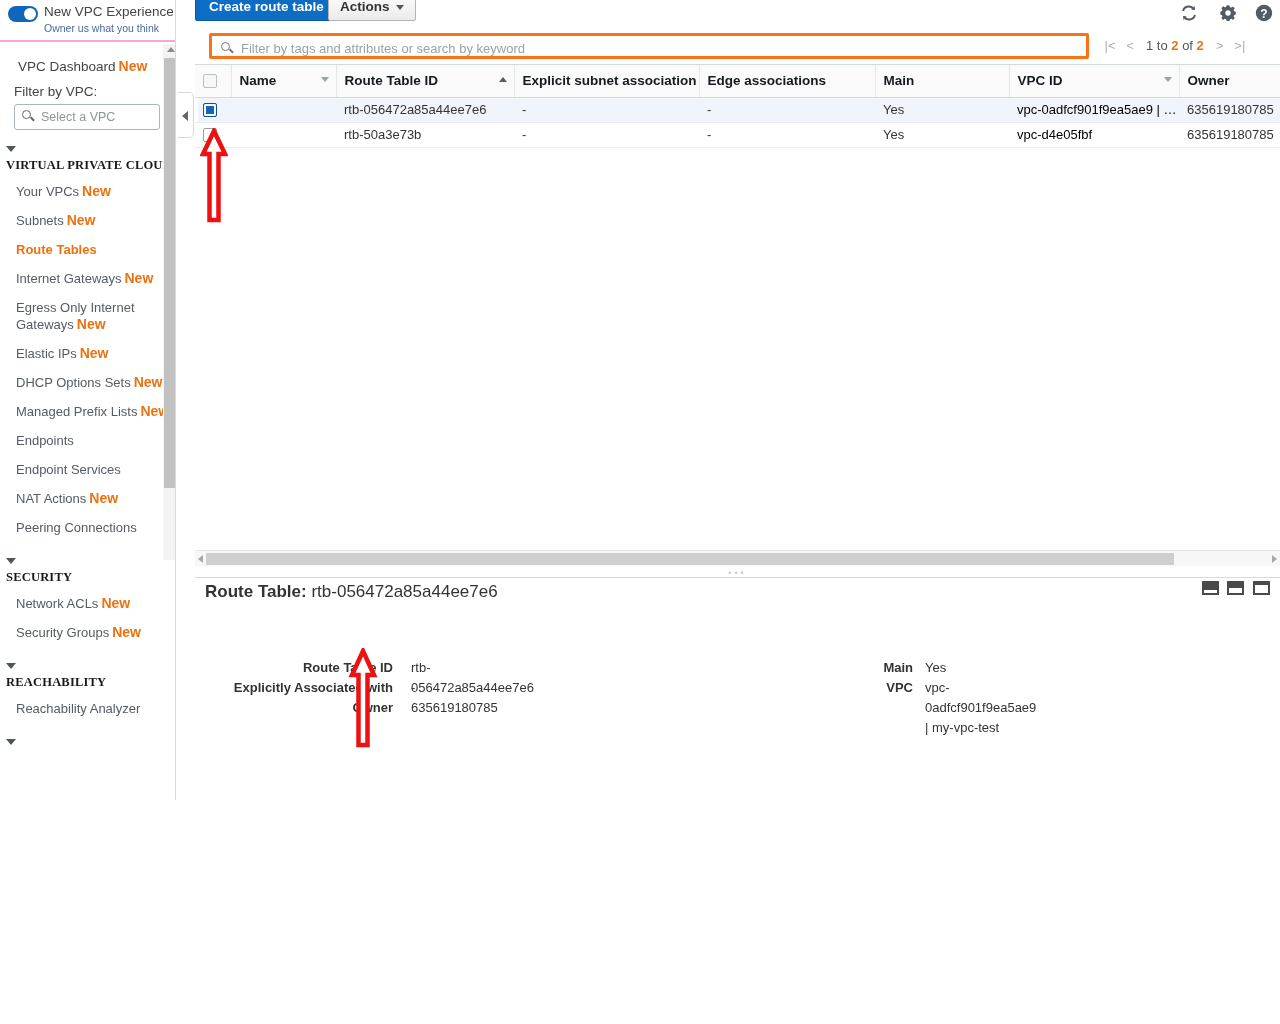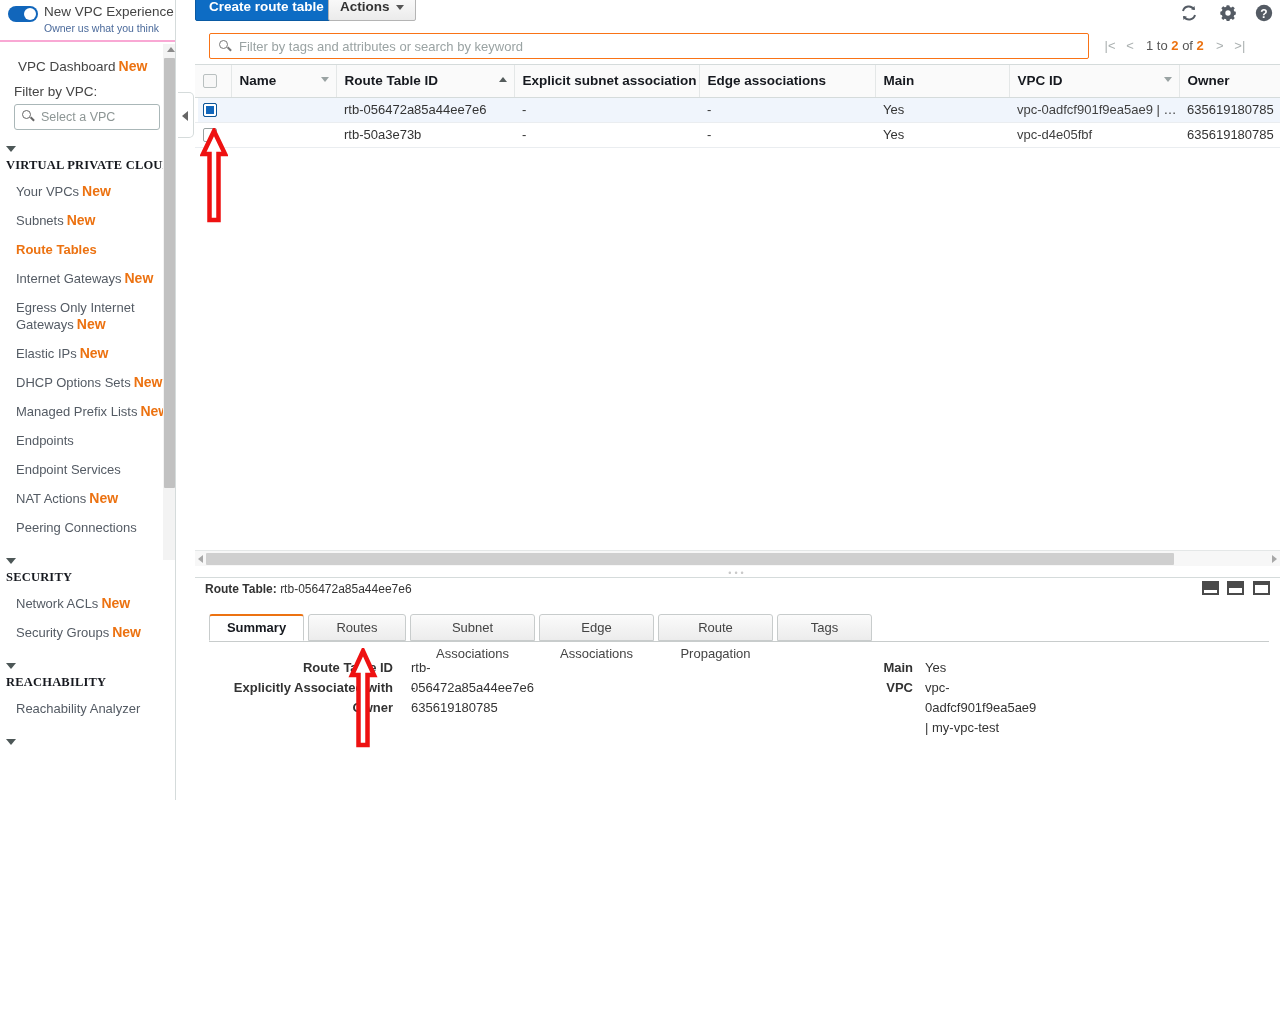--- a/index.html
+++ b/index.html
@@ -185,21 +185,21 @@
   #ic-refresh { left: 983px; }
   #ic-gear    { left: 1022px; }
   #ic-help    { left: 1058px; }
 
   
   #filterbar { position: absolute; left: 0; top: 26px; width: 1085px; height: 36px; }
   #filterbox {
     position: absolute; left: 14px; top: 7px;
     width: 880px; height: 26px;
     background: #ffffff;
-    border: 1px solid #f97316; border-radius: 2px;
+    border: 3px solid #f97316; border-radius: 2px;
   }
   #filterbox .mag {
     position: absolute; left: 9px; top: 6px;
     width: 9px; height: 9px; border: 1.6px solid #777; border-radius: 50%;
   }
   #filterbox .mag::after {
     content: ""; position: absolute;
     left: 7px; top: 7px; width: 5px; height: 1.6px;
     background: #777; transform: rotate(45deg);
   }
@@ -272,21 +272,21 @@
     width: 14px; height: 14px;
     border: 1px solid #9aa3a3; border-radius: 2px;
     background: #ffffff; display: inline-block;
     vertical-align: middle; cursor: pointer;
   }
   .chk.checked {
     background: #1166bb; border-color: #0d5596;
     box-shadow: inset 0 0 0 2px #ffffff;
   }
   .chk.hdr { background: #f7f7f7; border-color: #b9c0c0; }
-  a.link { color: #404040; text-decoration: none; cursor: pointer; }
+  a.link { color: #000000; text-decoration: none; cursor: pointer; }
 
   
   #hscroll {
     position: absolute; left: 0; top: 550px;
     width: 1085px; height: 16px;
     background: #f7f7f7; border-top: 1px solid #e4e7e7;
   }
   #hs-thumb {
     position: absolute; left: 11px; top: 2px;
     width: 968px; height: 12px;
@@ -313,21 +313,21 @@
     position: absolute; left: 50%; top: 4px;
     transform: translateX(-50%);
     font-size: 9px; color: #c9c9c9; letter-spacing: 3px;
     line-height: 6px;
   }
 
   
   #detail { position: absolute; left: 0; top: 578px; width: 1085px; height: 222px; }
   #detail-title {
     position: absolute; left: 10px; top: 4px;
-    font-size: 12px; color: #333333; white-space: nowrap;
+    font-size: 17px; color: #333333; white-space: nowrap;
   }
   #detail-title b { font-weight: bold; }
   #panel-icons { position: absolute; right: 10px; top: 3px; }
   .picon {
     display: inline-block; margin-left: 5px;
     width: 17px; height: 14px;
     background: #4a4a4a; position: relative; cursor: pointer;
   }
   .picon i {
     position: absolute; left: 2px; right: 2px; bottom: 2px;
@@ -532,28 +532,20 @@
         <b>Route Table:</b>
         <span>rtb-056472a85a44ee7e6</span>
       </div>
 
       <div id="panel-icons">
         <span class="picon pic-s"><i></i></span>
         <span class="picon pic-m"><i></i></span>
         <span class="picon pic-l"><i></i></span>
       </div>
 
-      <div id="tabs">
-          <div class="tab active" style="width: 95px;">Summary</div>
-          <div class="tab" style="width: 98px;">Routes</div>
-          <div class="tab" style="width: 125px;">Subnet Associations</div>
-          <div class="tab" style="width: 115px;">Edge Associations</div>
-          <div class="tab" style="width: 115px;">Route Propagation</div>
-          <div class="tab" style="width: 95px;">Tags</div>
-        </div>
 
       <div id="summary">
           <div class="kv" style="left: 0px; top: 0px;">
             <span class="k" style="left:0px; width:198px;">Route Table ID</span>
             <span class="v" style="left:216px;">rtb-056472a85a44ee7e6</span>
           </div>
           <div class="kv" style="left: 0px; top: 20px;">
             <span class="k" style="left:0px; width:198px;">Explicitly Associated with</span>
             <span class="v" style="left:216px;">-</span>
           </div>

